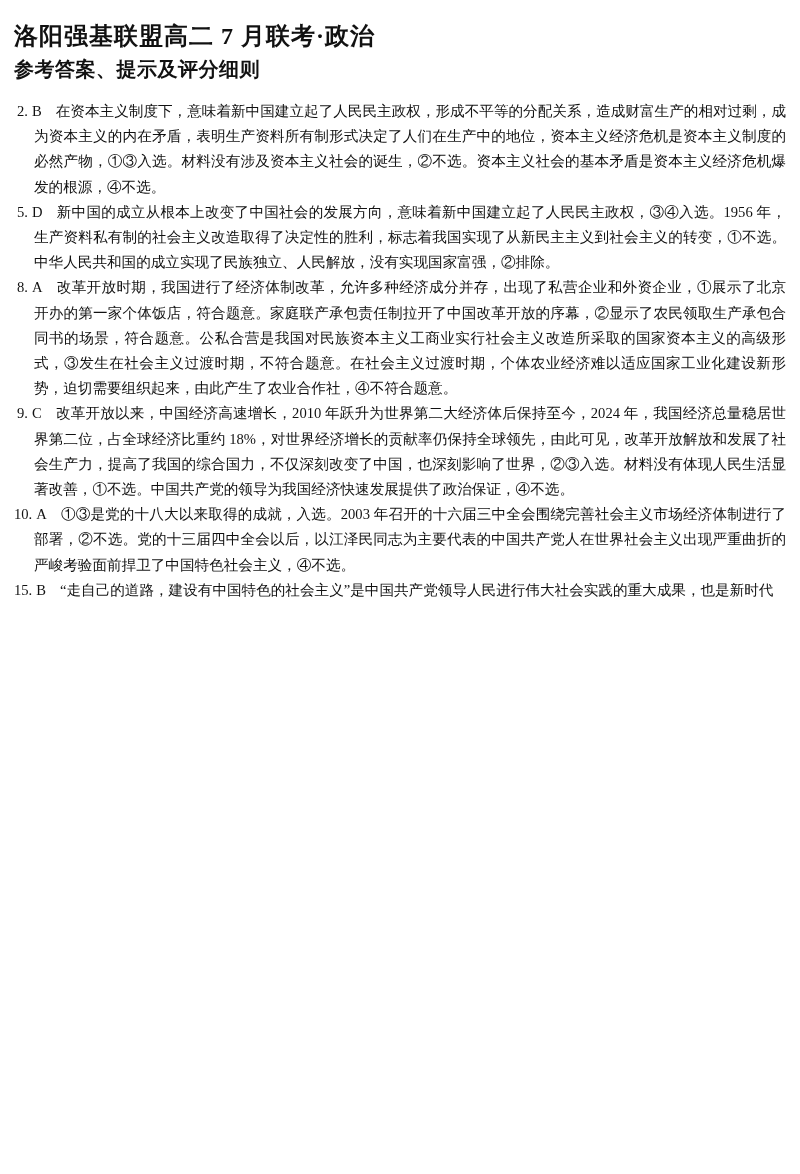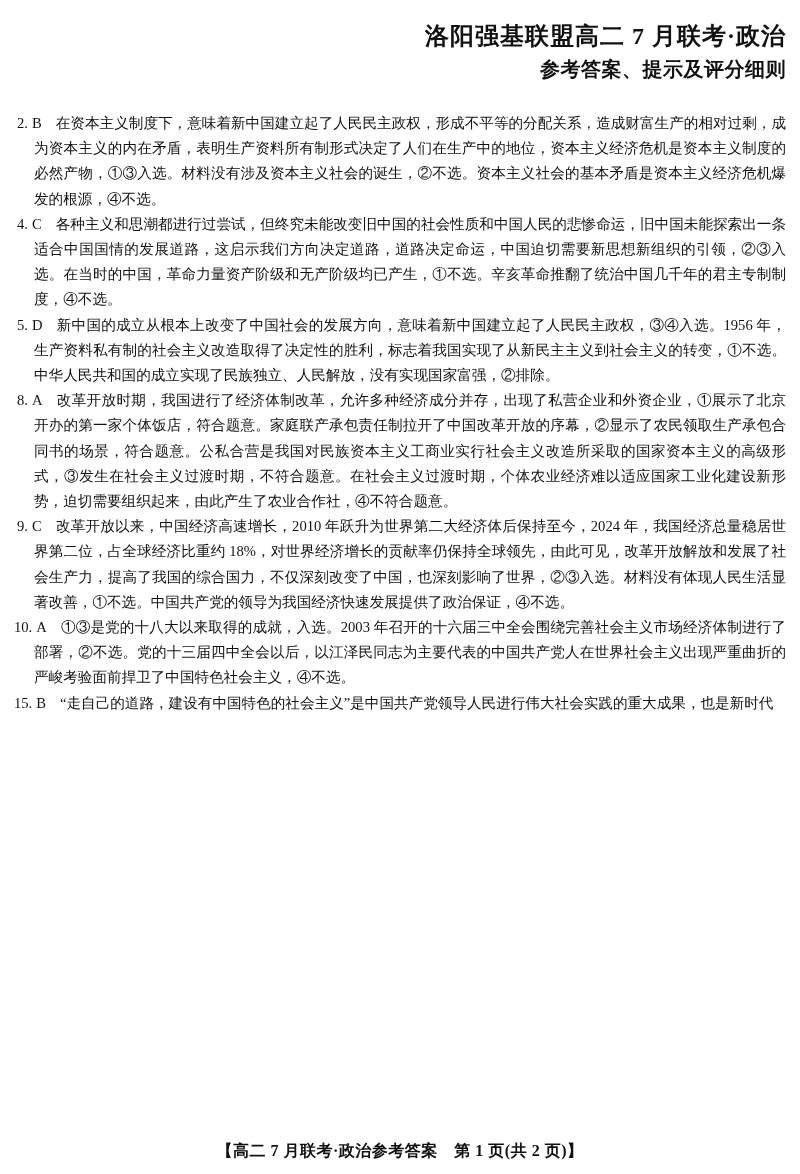--- a/index.html
+++ b/index.html
@@ -13,31 +13,31 @@
     height: 1174px;
     margin: 0 auto;
     background: #ffffff;
     color: #111111;
     font-family: "Liberation Serif", "DejaVu Serif", serif;
     box-sizing: border-box;
     padding: 14px 14px 0 14px;
     overflow: hidden;
   }
   .title {
-    text-align: right;
+    text-align: left;
     font-size: 24px;
     font-weight: bold;
     margin: 6px 0 4px 0;
     letter-spacing: 1px;
   }
   .subtitle {
-    text-align: right;
+    text-align: left;
     font-size: 20px;
     font-weight: bold;
-    margin: 0 0 28px 0;
+    margin: 0 0 16px 0;
     letter-spacing: 0.5px;
   }
   .answers {
     font-size: 14.6px;
     line-height: 25.2px;
     text-align: justify;
     text-justify: inter-ideograph;
   }
   .item {
     padding-left: 20px;
@@ -67,23 +67,19 @@
   }
 </style>
 </head>
 <body>
 
 <div class="page">
   <h1 class="title">洛阳强基联盟高二 7 月联考·政治</h1>
   <h2 class="subtitle">参考答案、提示及评分细则</h2>
   <div class="answers" id="answers-list">
       <div class="item"><span class="num">2.</span><span class="ans">B</span><span class="exp">在资本主义制度下，意味着新中国建立起了人民民主政权，形成不平等的分配关系，造成财富生产的相对过剩，成为资本主义的内在矛盾，表明生产资料所有制形式决定了人们在生产中的地位，资本主义经济危机是资本主义制度的必然产物，①③入选。材料没有涉及资本主义社会的诞生，②不选。资本主义社会的基本矛盾是资本主义经济危机爆发的根源，④不选。</span></div>
-      <div class="item"><span class="num">4.</span><span class="ans">C</span><span class="exp">各种主义和思潮都进行过尝试，但终究未能改变旧中国的社会性质和中国人民的悲惨命运，旧中国未能探索出一条适合中国国情的发展道路，这启示我们方向决定道路，道路决定命运，中国迫切需要新思想新组织的引领，②③入选。在当时的中国，革命力量资产阶级和无产阶级均已产生，①不选。辛亥革命推翻了统治中国几千年的君主专制制度，④不选。</span></div>
       <div class="item"><span class="num">5.</span><span class="ans">D</span><span class="exp">新中国的成立从根本上改变了中国社会的发展方向，意味着新中国建立起了人民民主政权，③④入选。1956 年，生产资料私有制的社会主义改造取得了决定性的胜利，标志着我国实现了从新民主主义到社会主义的转变，①不选。中华人民共和国的成立实现了民族独立、人民解放，没有实现国家富强，②排除。</span></div>
       <div class="item"><span class="num">8.</span><span class="ans">A</span><span class="exp">改革开放时期，我国进行了经济体制改革，允许多种经济成分并存，出现了私营企业和外资企业，①展示了北京开办的第一家个体饭店，符合题意。家庭联产承包责任制拉开了中国改革开放的序幕，②显示了农民领取生产承包合同书的场景，符合题意。公私合营是我国对民族资本主义工商业实行社会主义改造所采取的国家资本主义的高级形式，③发生在社会主义过渡时期，不符合题意。在社会主义过渡时期，个体农业经济难以适应国家工业化建设新形势，迫切需要组织起来，由此产生了农业合作社，④不符合题意。</span></div>
       <div class="item"><span class="num">9.</span><span class="ans">C</span><span class="exp">改革开放以来，中国经济高速增长，2010 年跃升为世界第二大经济体后保持至今，2024 年，我国经济总量稳居世界第二位，占全球经济比重约 18%，对世界经济增长的贡献率仍保持全球领先，由此可见，改革开放解放和发展了社会生产力，提高了我国的综合国力，不仅深刻改变了中国，也深刻影响了世界，②③入选。材料没有体现人民生活显著改善，①不选。中国共产党的领导为我国经济快速发展提供了政治保证，④不选。</span></div>
       <div class="item"><span class="num">10.</span><span class="ans">A</span><span class="exp">①③是党的十八大以来取得的成就，入选。2003 年召开的十六届三中全会围绕完善社会主义市场经济体制进行了部署，②不选。党的十三届四中全会以后，以江泽民同志为主要代表的中国共产党人在世界社会主义出现严重曲折的严峻考验面前捍卫了中国特色社会主义，④不选。</span></div>
       <div class="item"><span class="num">15.</span><span class="ans">B</span><span class="exp">“走自己的道路，建设有中国特色的社会主义”是中国共产党领导人民进行伟大社会实践的重大成果，也是新时代</span></div>
     </div>
-  <div class="footer">
-    <span>【高二 7 月联考·政治参考答案　第 1 页(共 2 页)】</span>
-  </div>
 </div>
 
 </body></html>

